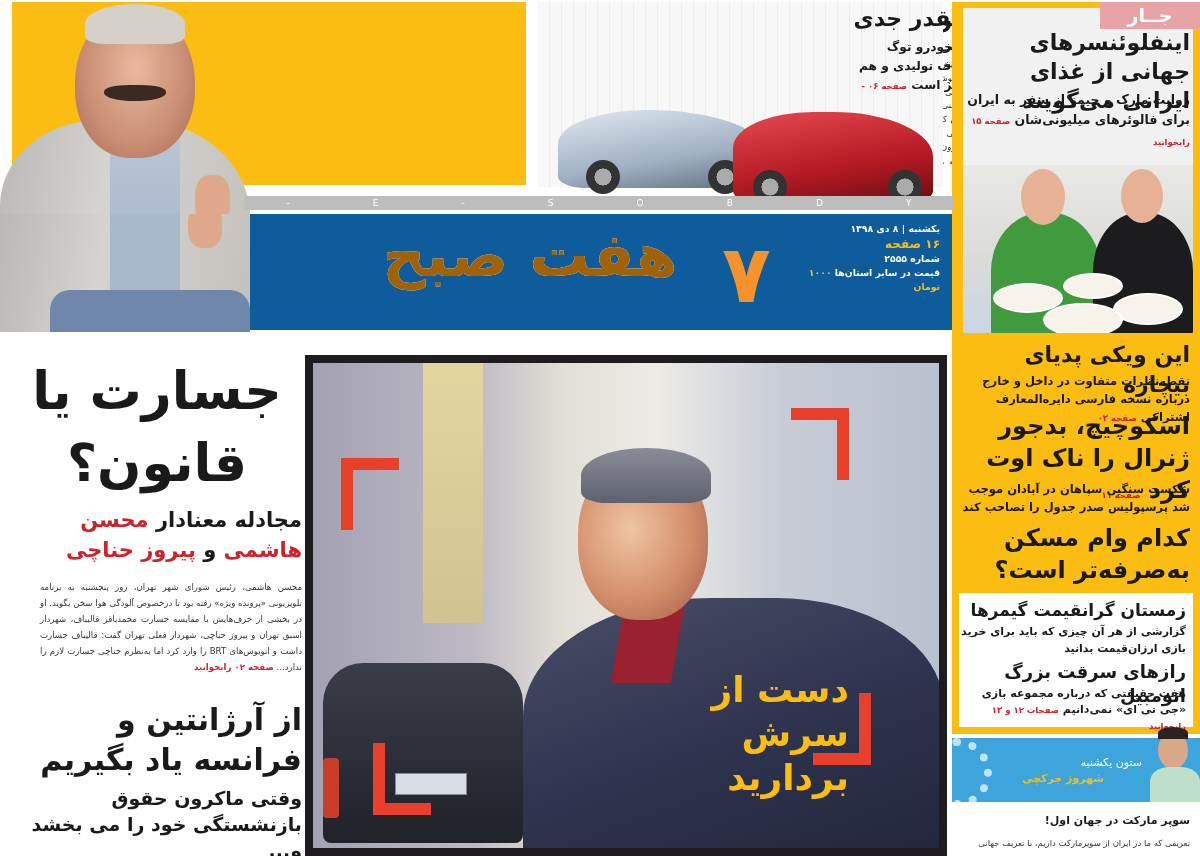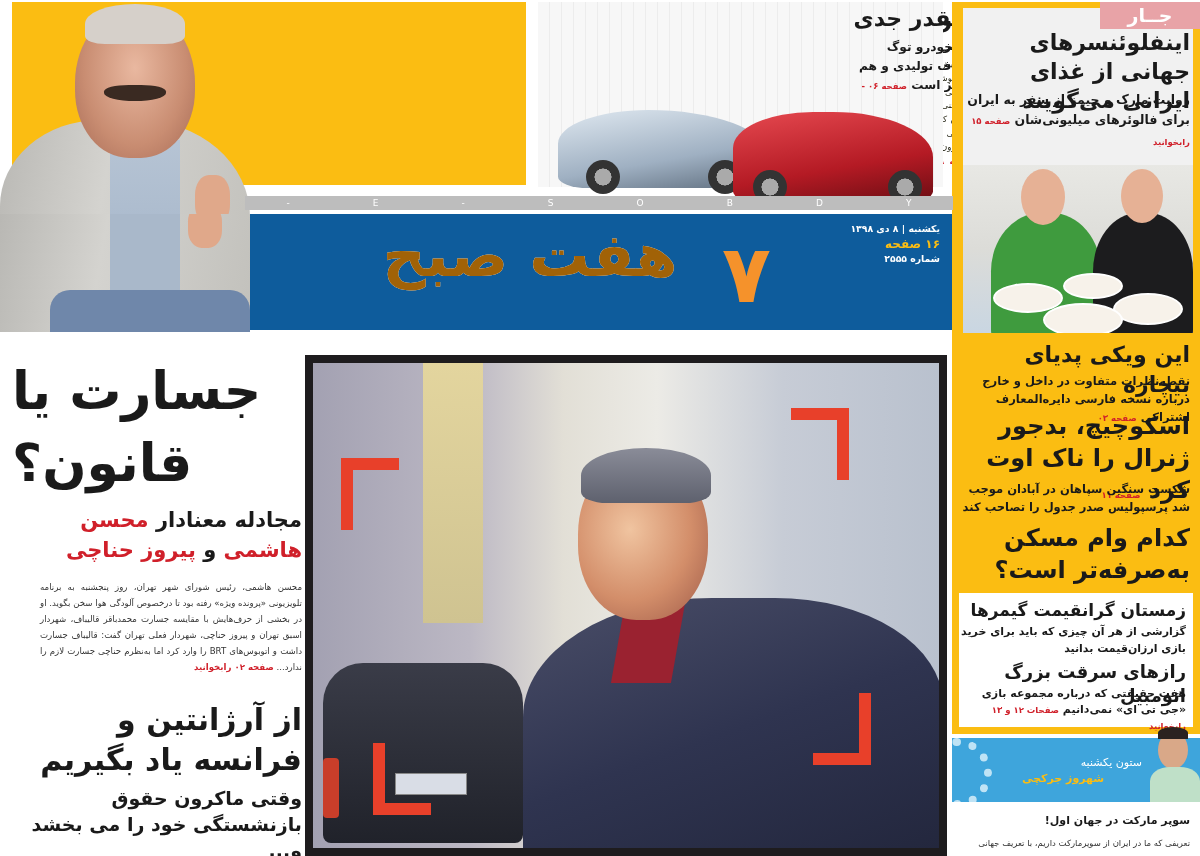--- a/index.html
+++ b/index.html
@@ -60,21 +60,21 @@
 
   
   #rc-box2 { left: 952px; top: 593px; width: 248px; height: 141px; background: #ffffff; border: 7px solid #fbbd12; border-top: none; }
 
   
   #col-banner { left: 952px; top: 738px; width: 248px; height: 64px; background: #3ea5dc; overflow: hidden; }
   #col-avatar { left: 1150px; top: 727px; width: 50px; height: 75px; }
   #col-body { left: 952px; top: 802px; width: 248px; height: 54px; background: #ffffff; }
 
   
-  #lc-title { right: 898px; top: 355px; width: 290px; font-size: 52px; font-weight: bold; line-height: 72px; text-align: left; }
+  #lc-title { right: 898px; top: 355px; width: 290px; font-size: 52px; font-weight: bold; line-height: 72px; text-align: center; }
   #lc-sub { right: 898px; top: 505px; width: 290px; font-size: 21px; font-weight: bold; line-height: 30px; text-align: right; }
   #lc-sub .red { color: #d0202a; }
   #lc-body { right: 898px; top: 579px; width: 262px; font-size: 8.6px; line-height: 16px; text-align: justify; color: #333; }
   #lc-title2 { right: 898px; top: 700px; width: 290px; font-size: 30px; font-weight: bold; line-height: 40px; text-align: right; }
   #lc-sub2 { right: 898px; top: 785px; width: 290px; font-size: 19px; font-weight: bold; line-height: 26px; text-align: right; }
 
   
   #main-frame { left: 305px; top: 355px; width: 642px; height: 501px; background: #1e1c1e; padding: 8px; }
   #main-art { position: relative; width: 100%; height: 100%; background: linear-gradient(90deg, #a3a1b2 0%, #bcb8c4 25%, #e2dfd6 40%, #ecebe6 55%, #c7ccd6 75%, #b9c1ce 100%); overflow: hidden; }
   .bracket { position: absolute; border-color: #e8402a; border-style: solid; width: 58px; height: 72px; }
@@ -163,20 +163,24 @@
   <div style="position:absolute;left:110px;top:0;width:70px;height:80px;background:#a9b8ca;"></div>
   <div style="position:absolute;left:50px;top:76px;width:200px;height:42px;background:#6f87aa;border-radius:20px 20px 0 0;"></div>
   <div style="position:absolute;left:188px;top:-10px;width:34px;height:44px;border-radius:40%;background:#e0a88a;"></div>
 </div>
 <div id="logo-text" class="abs">هفت صبح</div>
 <div id="logo-seven" class="abs">۷</div>
 <div id="mh-info" class="abs">
   <div>یکشنبه | ۸ دی ۱۳۹۸</div>
   <div class="pages">۱۶ صفحه</div>
   <div>شماره ۲۵۵۵</div>
+  <div>
+    <span>قیمت در سایر استان‌ها</span>
+    <span class="price">۱۰۰۰ تومان</span>
+  </div>
 </div>
 
 <div id="lc-title" class="abs">جسارت یا قانون؟</div>
 <div id="lc-sub" class="abs">
   <span>مجادله معنادار </span><span class="red">محسن هاشمی</span><span> و </span><span class="red">پیروز حناچی</span>
 </div>
 <div id="lc-body" class="abs">
   <span>محسن هاشمی، رئیس شورای شهر تهران، روز پنجشنبه به برنامه تلویزیونی «پرونده ویژه» رفته بود تا درخصوص آلودگی هوا سخن بگوید. او در بخشی از حرف‌هایش با مقایسه جسارت محمدباقر قالیباف، شهردار اسبق تهران و پیروز حناچی، شهردار فعلی تهران گفت: قالیباف جسارت داشت و اتوبوس‌های BRT را وارد کرد اما به‌نظرم حناچی جسارت لازم را ندارد...</span>
   <span class="red-link">صفحه ۰۲ رابخوانید</span>
 </div>
@@ -190,20 +194,21 @@
     <div id="art-taillight"></div>
     <div id="art-plate"></div>
     <div id="art-jacket"></div>
     <div id="art-scarf"></div>
     <div id="art-head"></div>
     <div id="art-hair"></div>
     <div class="bracket" style="left:28px;top:95px;border-width:12px 0 0 12px;"></div>
     <div class="bracket" style="left:478px;top:45px;border-width:12px 12px 0 0;"></div>
     <div class="bracket" style="left:60px;top:380px;border-width:0 0 12px 12px;"></div>
     <div class="bracket" style="left:500px;top:330px;border-width:0 12px 12px 0;"></div>
+    <div id="art-headline">دست از سرش بردارید</div>
   </div>
 </div>
 
 <div id="rc-yellow" class="abs"></div>
 <div class="rc-head" style="top:340px;font-size:22px;line-height:30px;">این ویکی پدیای بیچاره</div>
 <div class="rc-head" style="top:372px;font-size:11.5px;line-height:18px;">
   <span>نقطه‌نظرات متفاوت در داخل و خارج درباره نسخه فارسی دایره‌المعارف اشتراکی</span>
   <span class="page-ref">صفحه ۰۳</span>
 </div>
 <div class="rc-head" style="top:410px;font-size:24px;line-height:32px;">

